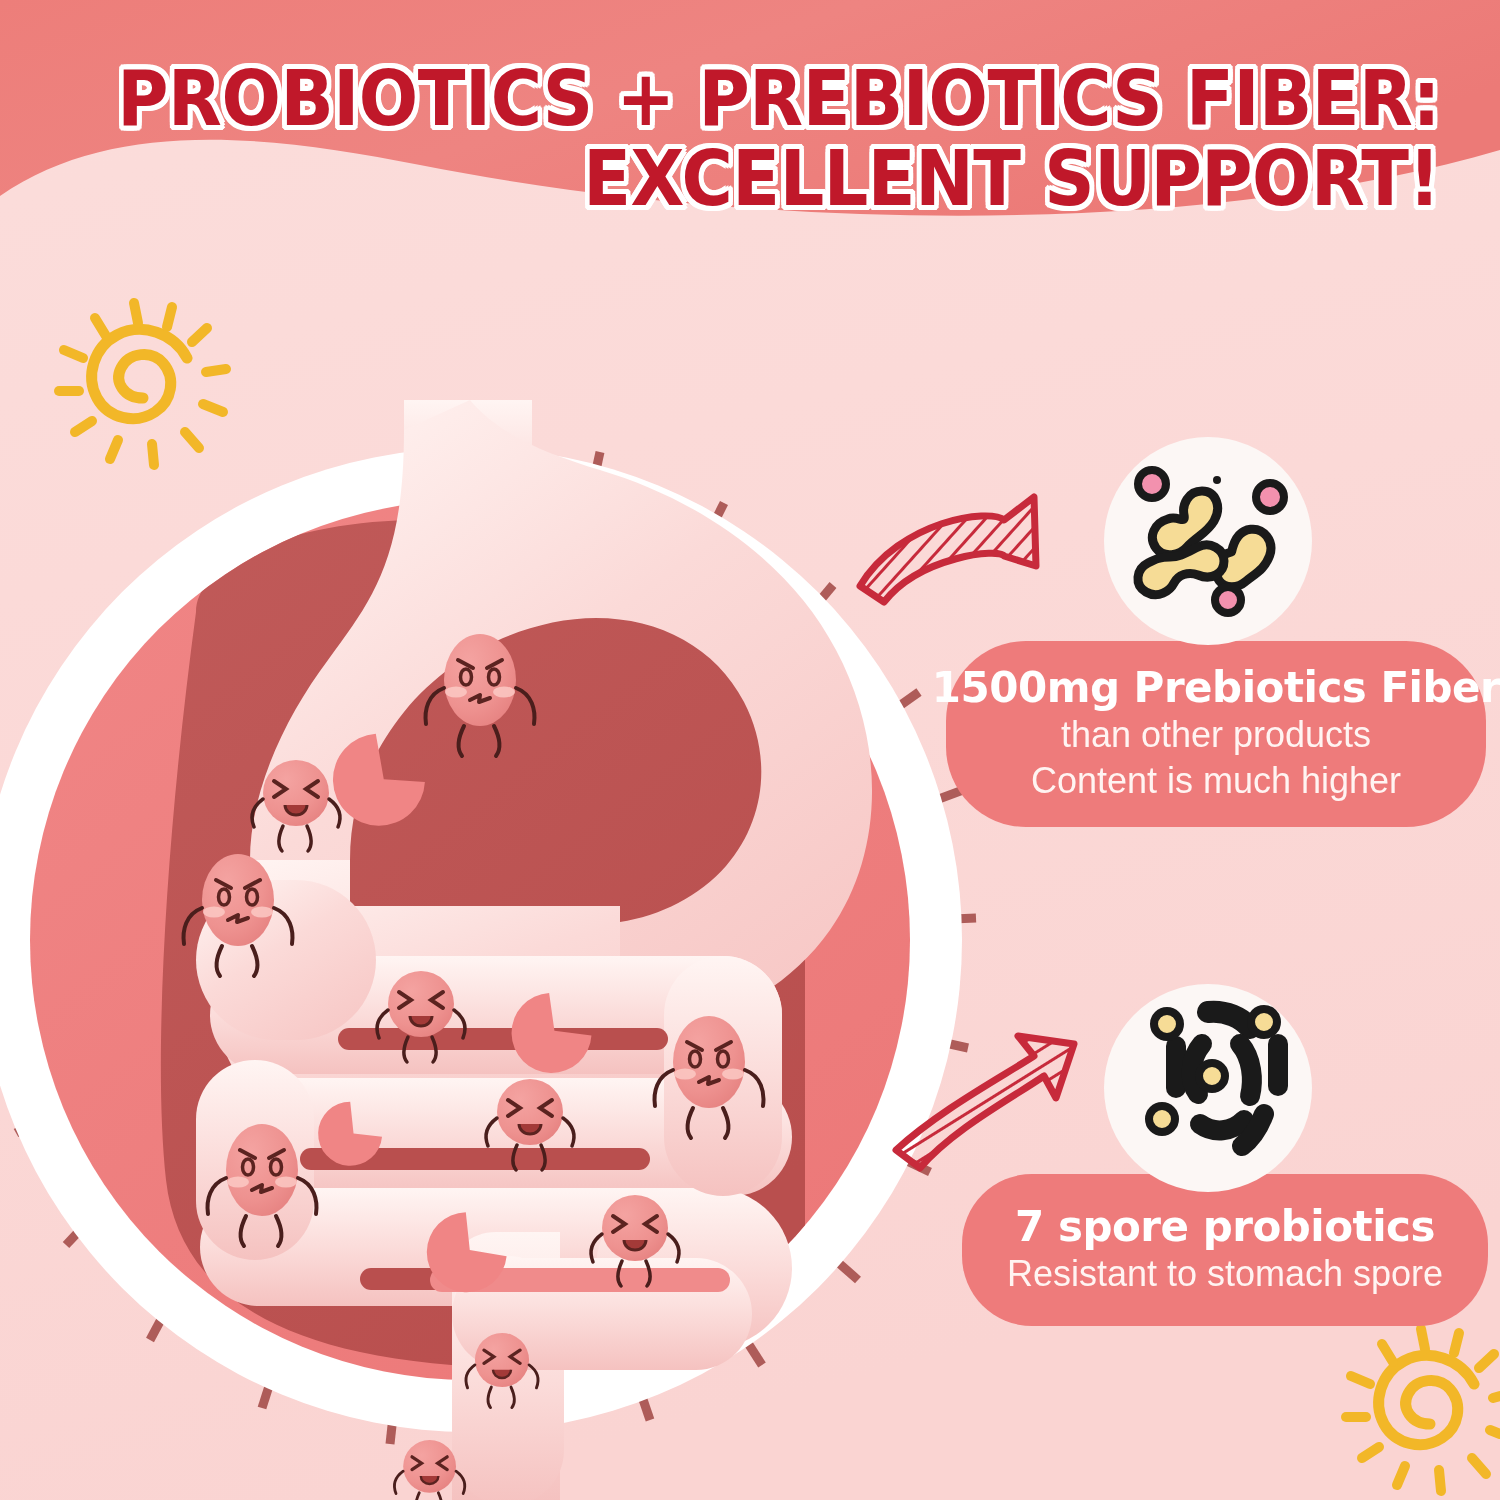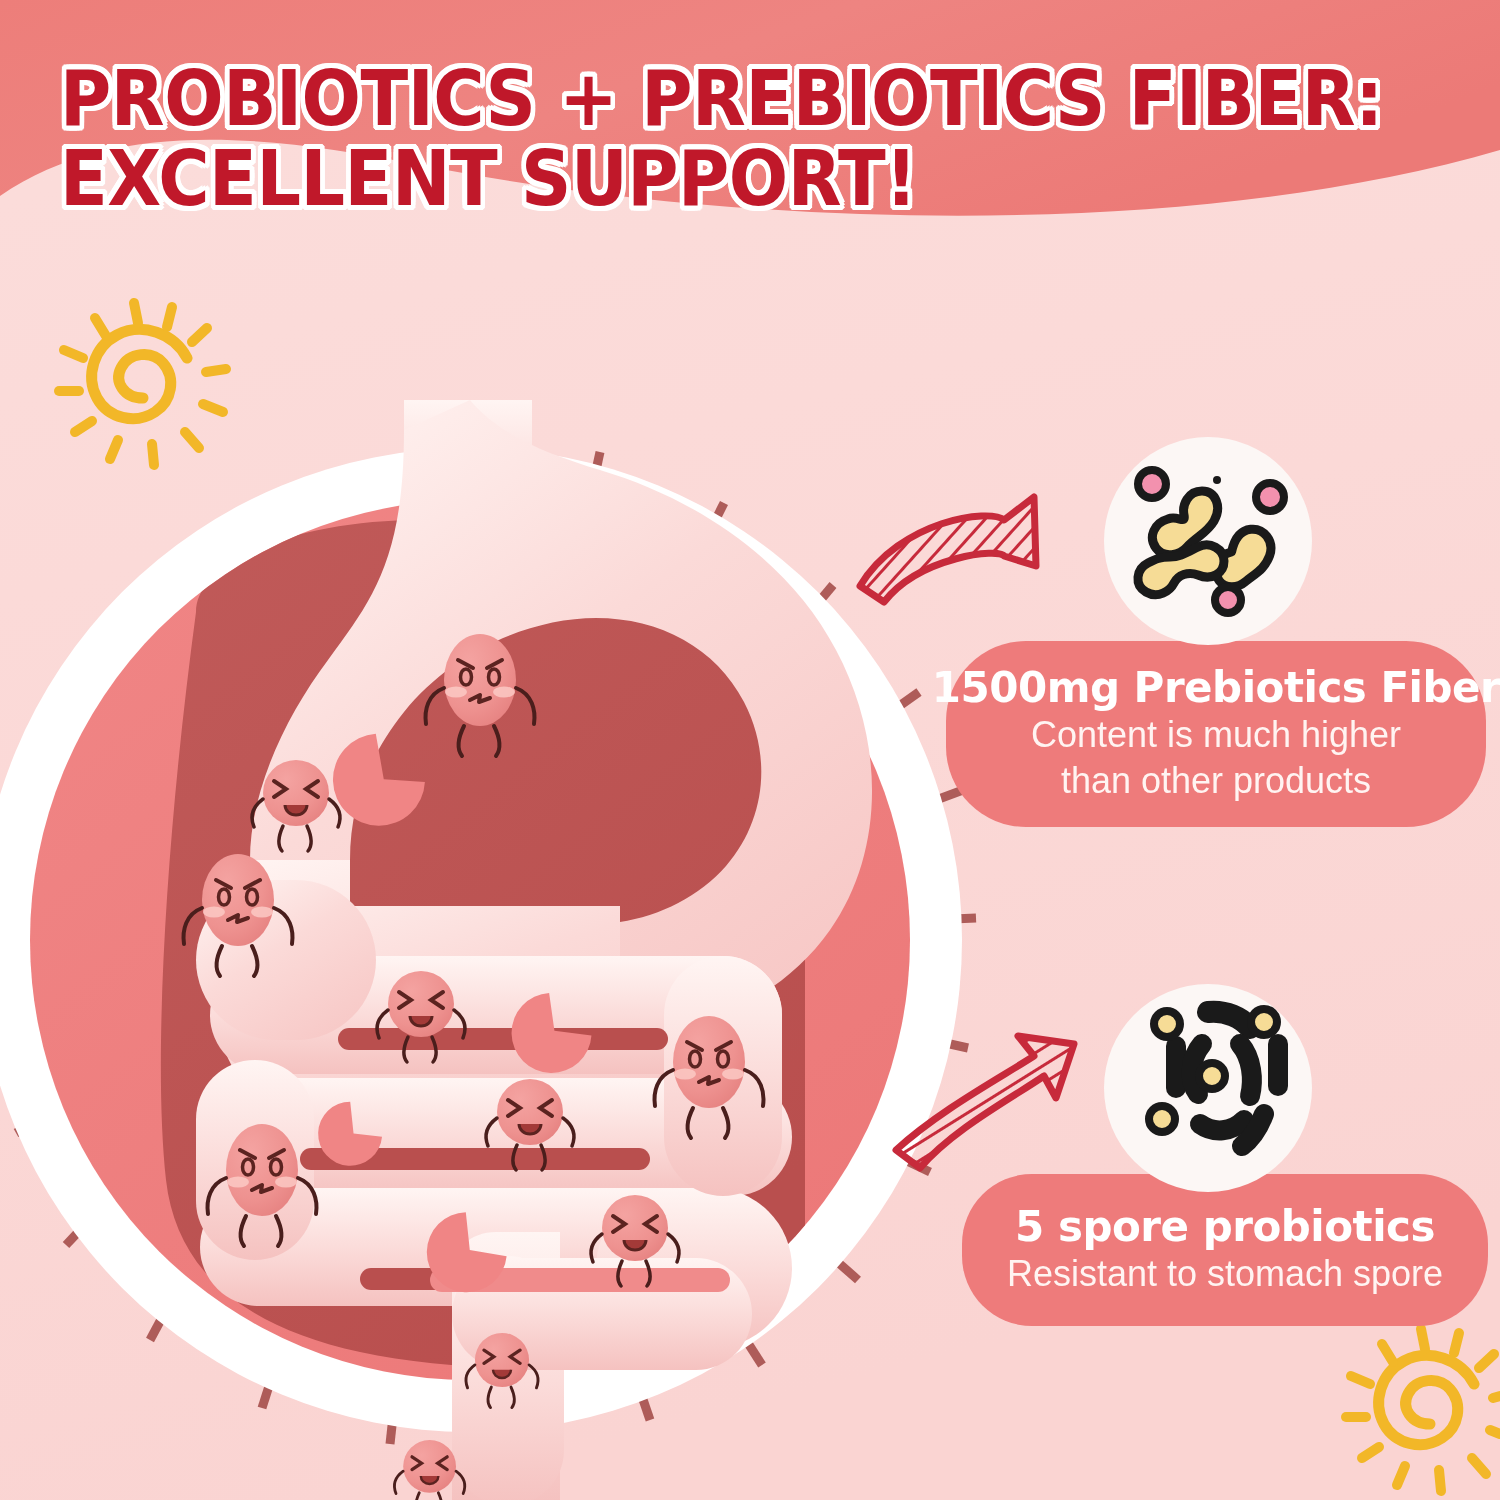--- a/index.html
+++ b/index.html
@@ -10,21 +10,21 @@
     overflow:hidden;
     position:relative;
   }
   #stage{ position:absolute; inset:0; width:1500px; height:1500px; overflow:hidden; }
   .layer{ position:absolute; inset:0; width:1500px; height:1500px; }
   svg.layer{ display:block; }
 
   
   #headline{
     position:absolute; left:0; top:62px; width:1500px;
-    text-align:left; z-index:40; pointer-events:none;
+    text-align:right; z-index:40; pointer-events:none;
   }
   #headline .line{
     font-family:"DejaVu Sans", sans-serif;
     font-weight:700;
     color:#C0182A;
     letter-spacing:-0.5px;
     line-height:0.97;
     display:block;
     transform:scaleX(0.92);
     text-shadow:
@@ -402,22 +402,22 @@
     </svg>
   </div>
 
   <div id="headline">
     <span class="line l1">PROBIOTICS + PREBIOTICS FIBER:</span>
     <span class="line l2">EXCELLENT SUPPORT!</span>
   </div>
 
   <div class="card" id="card-fiber">
     <div class="title">1500mg Prebiotics Fiber</div>
+    <div class="sub">than other products</div>
     <div class="sub">Content is much higher</div>
-    <div class="sub">than other products</div>
   </div>
 
   <div class="card" id="card-spore">
-    <div class="title">5 spore probiotics</div>
+    <div class="title">7 spore probiotics</div>
     <div class="sub">Resistant to stomach spore</div>
   </div>
 
 </div>
 
 </body></html>

